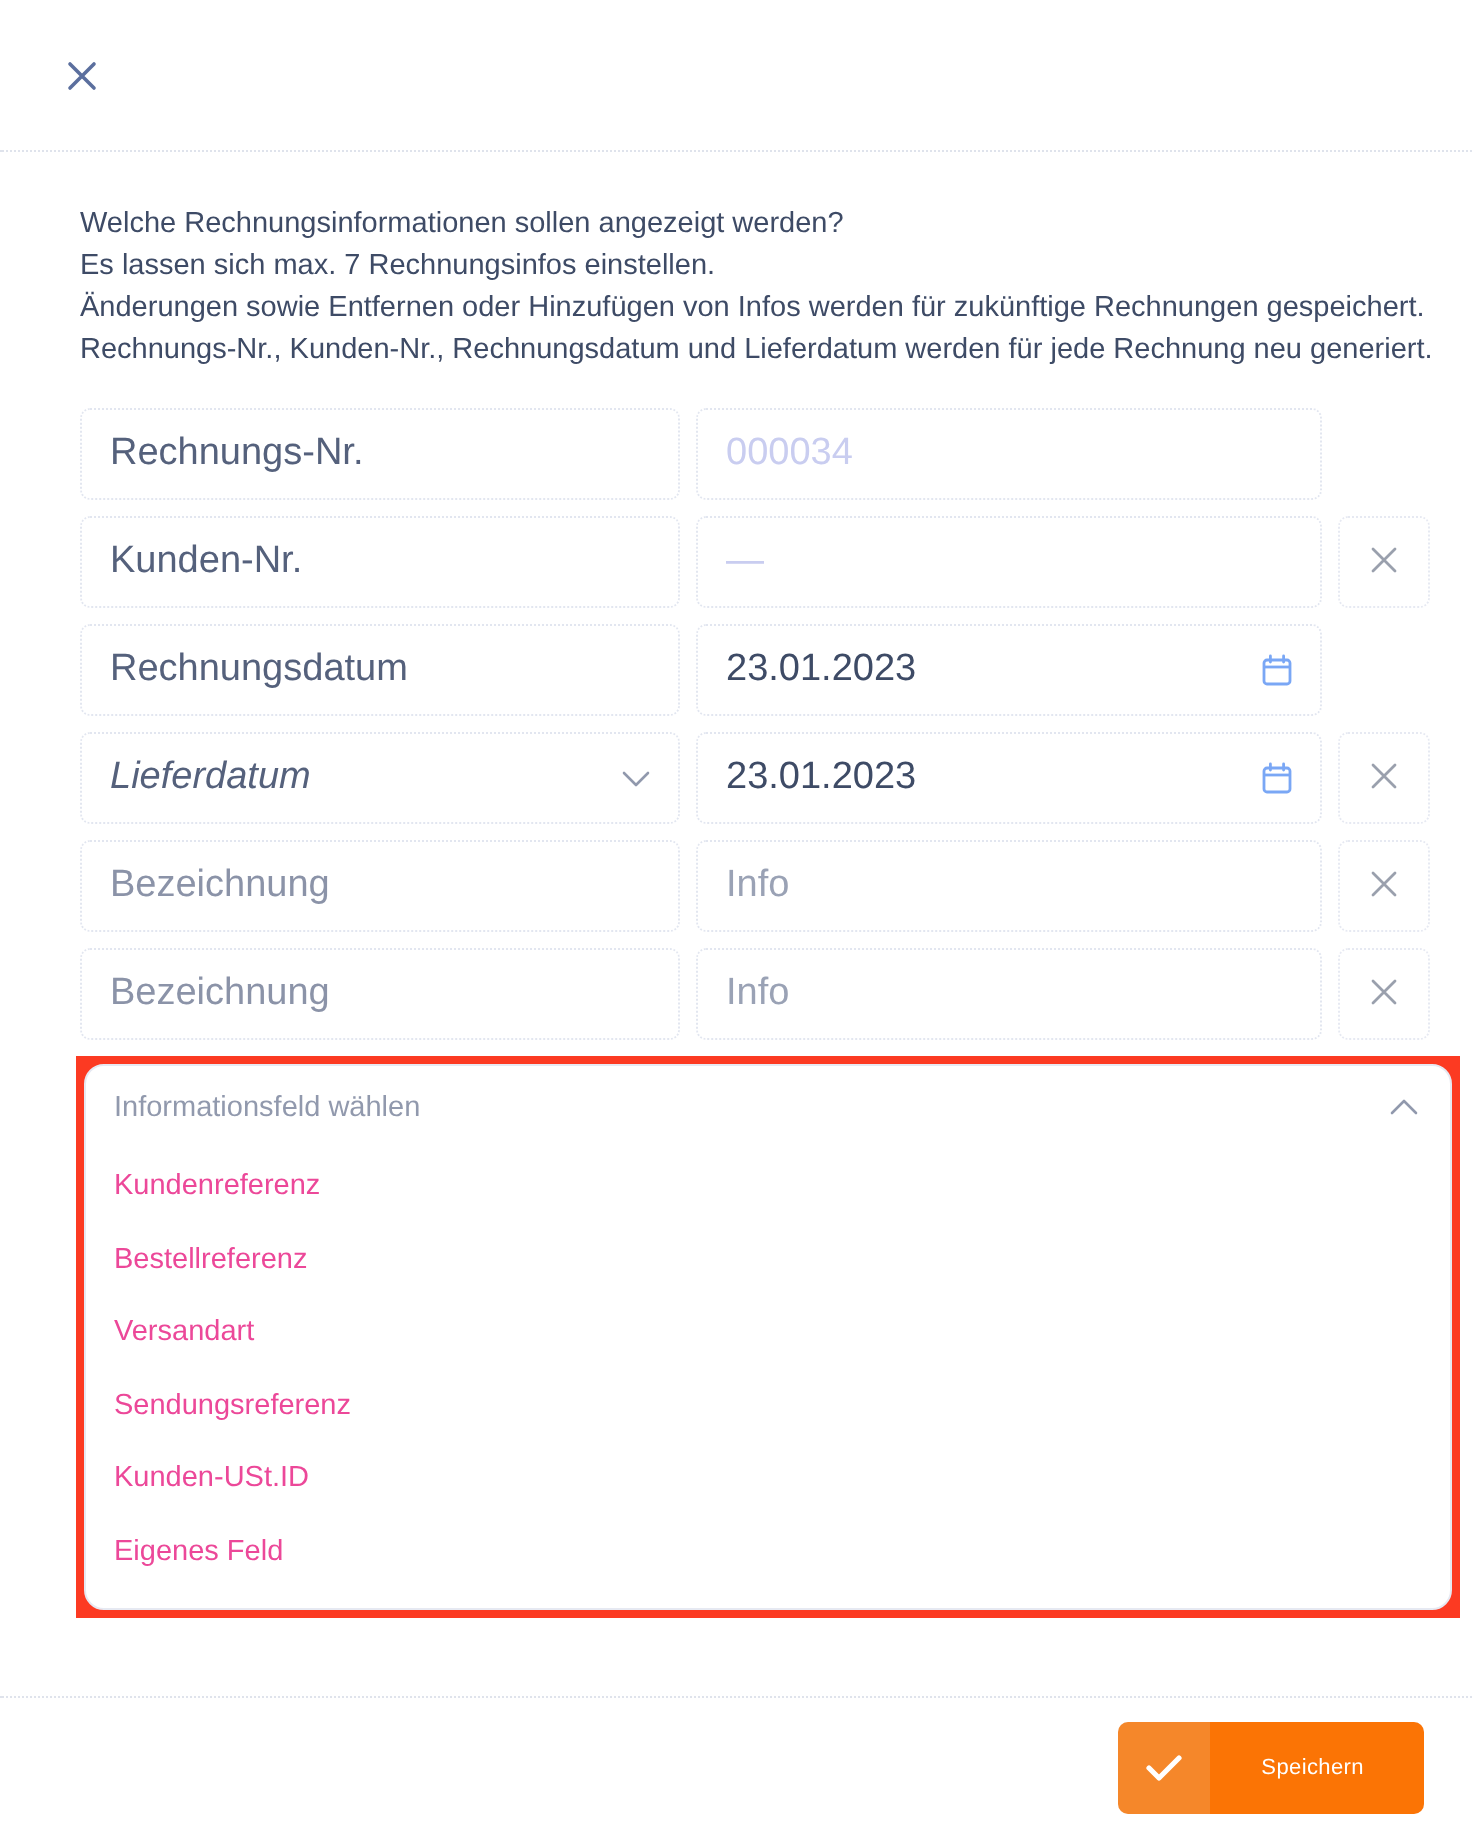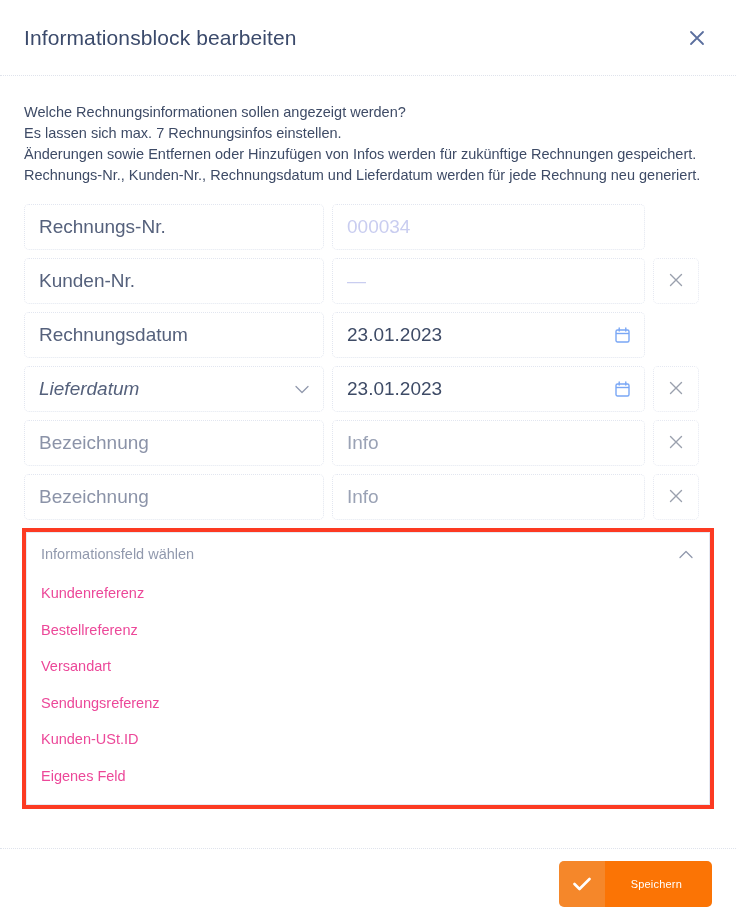--- a/index.html
+++ b/index.html
@@ -40,20 +40,21 @@
     cursor: pointer;
     background: none; border: none; padding: 0;
   }
   .close-btn svg { display: block; }
 
   
   .modal-body {
     flex: 1 1 auto;
     padding: 26px 24px 0 24px;
     overflow: hidden;
+    margin-left: 16px;
   }
   .intro { margin: 0 0 18px 0; }
   .intro-line {
     font-size: 14.5px;
     line-height: 21px;
     color: #3e4b66;
     white-space: nowrap;
   }
 
   
@@ -119,21 +120,21 @@
     border: 4px solid #fc3a22;
     margin-top: 8px;
     margin-left: -2px;
     width: 692px;
     padding: 0;
     background: #fc3a22;
   }
   .dropdown-panel {
     background: #ffffff;
     border: 1px solid #e6e9f2;
-    border-radius: 0;
+    border-radius: 10px;
     padding: 0 0 10px 0;
   }
   .dropdown-head {
     display: flex;
     align-items: center;
     height: 42px;
     padding: 0 16px 0 14px;
     cursor: pointer;
   }
   .dropdown-head .txt {
@@ -186,21 +187,20 @@
     padding: 0 30px 0 26px;
     letter-spacing: .2px;
   }
 </style>
 </head>
 <body>
 
 <div class="modal">
 
   <div class="modal-header">
-    <div class="modal-title">Informationsblock bearbeiten</div>
     <button class="close-btn">
       <span>
         <svg width="18" height="18" viewBox="0 0 18 18">
           <path d="M3 3 L15 15 M15 3 L3 15" stroke="#5b6f9e" stroke-width="1.8" fill="none" stroke-linecap="round"></path>
         </svg>
       </span>
     </button>
   </div>
 
   <div class="modal-body">

